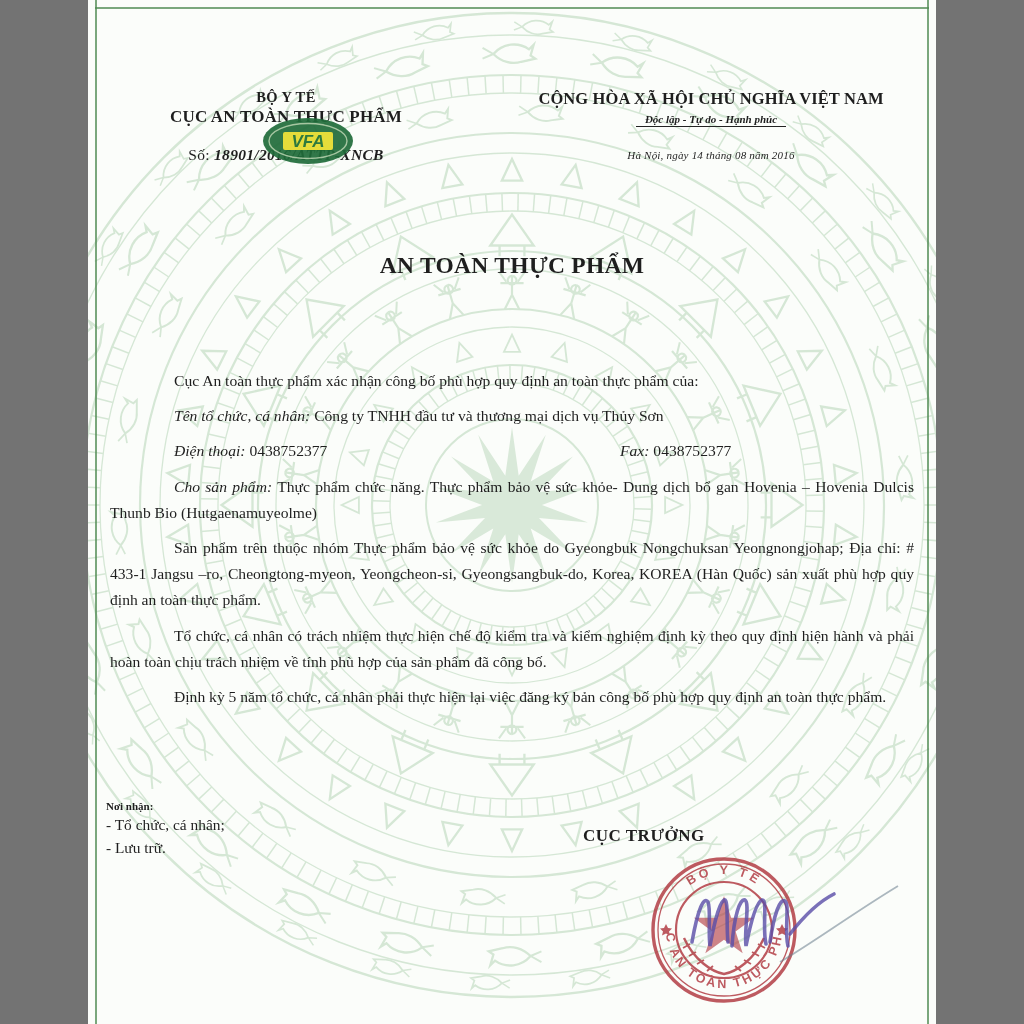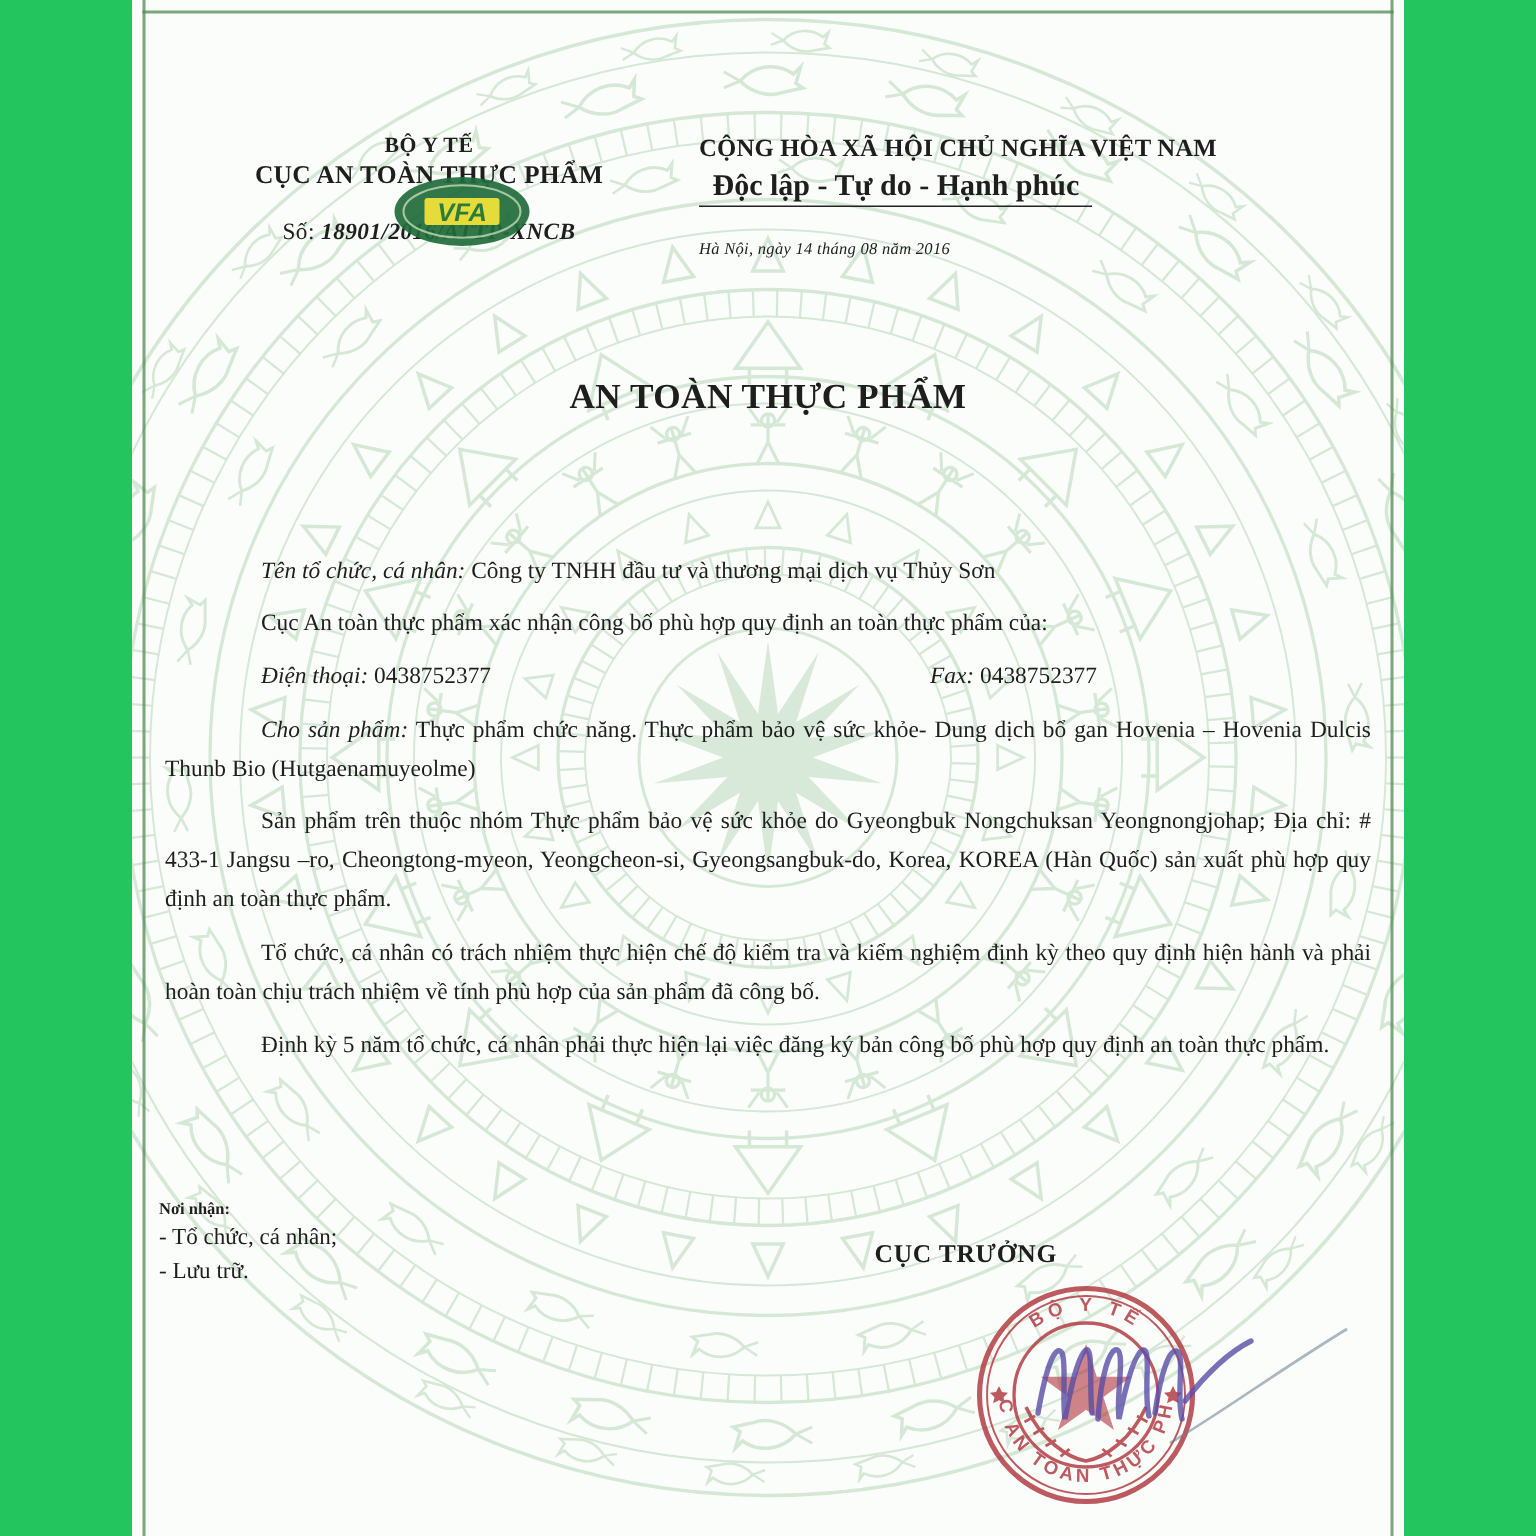--- a/index.html
+++ b/index.html
@@ -3,21 +3,21 @@
 <meta charset="utf-8">
 <style>
   html,body{margin:0;padding:0;}
   body{
     width:1024px;height:1024px;overflow:hidden;
     background:#ffffff;
     font-family:"Liberation Serif","DejaVu Serif",serif;
   }
   .page{
     position:absolute;left:0;top:0;width:1024px;height:1024px;
-    background:#22c55e;
+    background:#737373;
   }
   
   .sheet{
     position:absolute;left:88px;top:0;width:848px;height:1024px;
     background:#fbfdfa;
     overflow:hidden;
   }
   
   .border-line{
     position:absolute;top:0;bottom:0;width:2px;background:#4f8a52;opacity:.75;
@@ -38,30 +38,30 @@
   
   .content{
     position:absolute;left:0;top:0;width:848px;height:1024px;
     color:#1e1e1e;
   }
   .hdr{position:absolute;left:0;top:88px;width:848px;}
   .hdr-left{
     position:absolute;left:18px;top:0;width:360px;text-align:center;
   }
   .hdr-right{
-    position:absolute;left:378px;top:0;width:450px;
+    position:absolute;left:398px;top:0;width:450px;text-align:center;
   }
   .t-ministry{font-size:14.5px;font-weight:bold;letter-spacing:.4px;line-height:1.25;}
   .t-dept{font-size:17px;font-weight:bold;letter-spacing:.2px;line-height:1.3;white-space:nowrap;}
   .t-so{font-size:15.5px;font-style:italic;font-weight:bold;margin-top:18px;letter-spacing:.3px;}
   .t-so .lbl{font-style:normal;font-weight:normal;}
   .t-country{font-size:16.5px;font-weight:bold;letter-spacing:.1px;line-height:1.3;white-space:nowrap;}
   .t-motto{
-    font-size:20px;font-weight:bold;display:inline-block;
-    border-bottom:1.6px solid #222;padding:1px 9px 1px 9px;margin-top:3px;
+    font-size:11px;font-weight:bold;display:inline-block;
+    border-bottom:1.6px solid #222;padding:1px 9px 1px 9px;margin-top:3px;font-style:italic;
   }
   .t-date{font-size:11px;font-style:italic;margin-top:22px;letter-spacing:.2px;}
 
   
   .vfa{
     position:absolute;left:155px;top:28px;width:94px;height:50px;
   }
 
   .title{
     position:absolute;left:0;top:250px;width:848px;text-align:center;
@@ -710,26 +710,26 @@
           <div class="t-date">Hà Nội, ngày 14 tháng 08 năm 2016</div>
         </div>
       </div>
 
       <div class="title">
         <div class="l2">AN TOÀN THỰC PHẨM</div>
       </div>
 
       <div class="body">
 
+        <p>Cục An toàn thực phẩm xác nhận công bố phù hợp quy định an toàn thực phẩm của:</p>
+
         <p>
           <span class="it">Tên tổ chức, cá nhân:</span>
           <span>Công ty TNHH đầu tư và thương mại dịch vụ Thủy Sơn</span>
         </p>
-
-        <p>Cục An toàn thực phẩm xác nhận công bố phù hợp quy định an toàn thực phẩm của:</p>
 
 
         <div class="row-2col">
           <span class="it">Điện thoại:</span>
           <span>0438752377</span>
           <span class="fax">
             <span class="it">Fax:</span>
             <span>0438752377</span>
           </span>
         </div>

